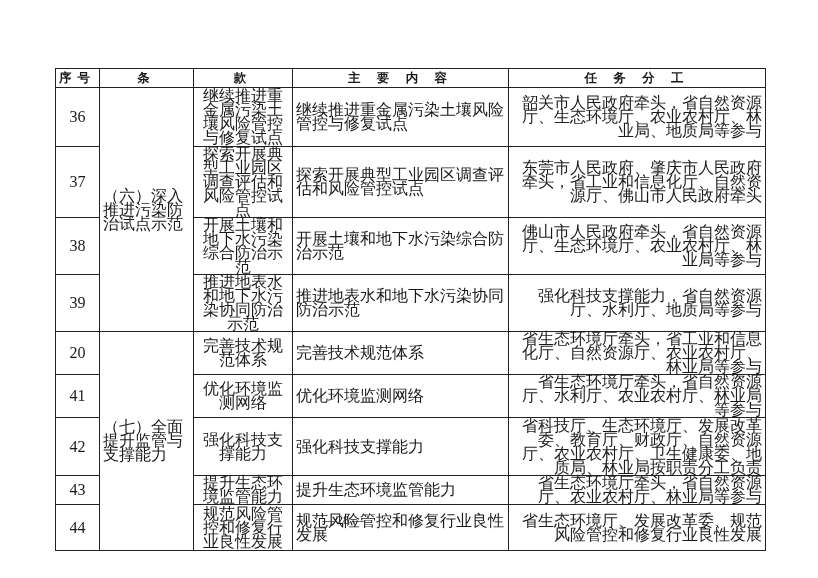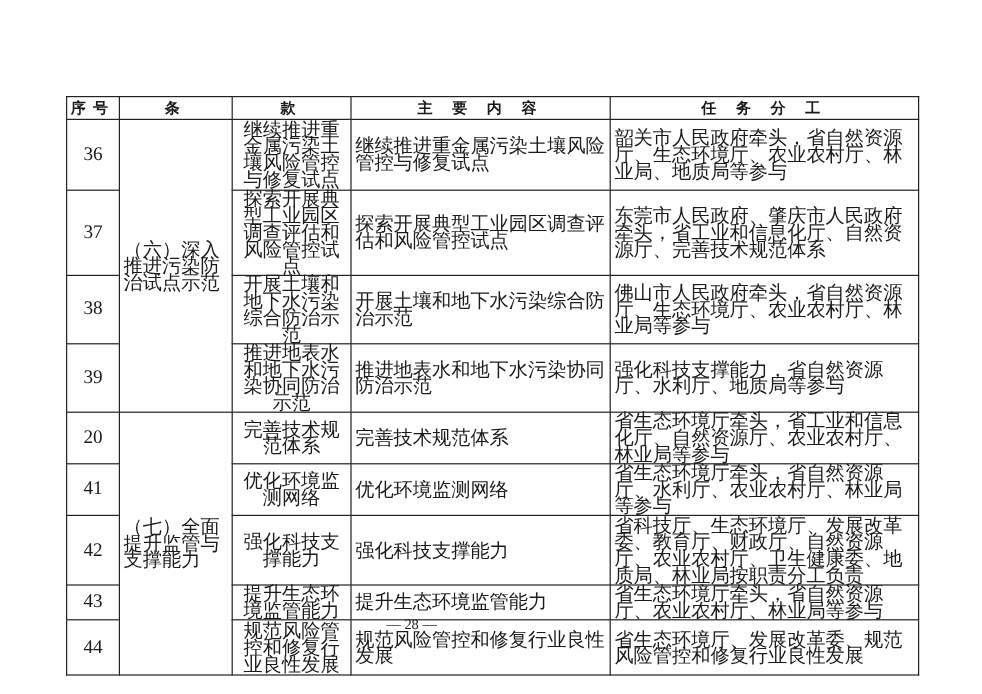--- a/index.html
+++ b/index.html
@@ -1,28 +1,28 @@
 <!DOCTYPE html>
 <html><head>
 <meta charset="utf-8">
 <style>
   html, body { margin:0; padding:0; background:#ffffff; }
   body { width:818px; height:578px; position:relative; overflow:hidden;
          font-family:"DejaVu Serif","Liberation Serif",serif; color:#1a1a1a; }
-  table.main { position:absolute; left:55px; top:80px; width:710px;
+  table.main { position:absolute; left:55px; top:68px; width:710px;
                border-collapse:collapse; table-layout:fixed; }
   table.main td, table.main th { border:1px solid #222; padding:0 3px;
                font-size:16px; line-height:14px; vertical-align:middle; }
   table.main th { height:18px; font-weight:bold; font-size:12.5px; text-align:center; letter-spacing:6px; }
   th.seq { letter-spacing:0; }
   td.num { text-align:center; font-family:Liberation Serif, serif; font-size:13px; }
   td.tiao { }
   td.kuan { text-align:center; }
   td.content { text-align:left; padding-left:6px; }
-  td.task { text-align:left; padding-left:5px; }
+  td.task { text-align:right; padding-left:5px; }
   .footer { position:absolute; left:0; width:686px; top:513px; text-align:center;
             font-family:"Liberation Serif",serif; font-size:12px; }
 </style>
 </head>
 <body>
 
 <table class="main">
   <colgroup>
     <col style="width:44px">
       <col style="width:94px">
@@ -44,21 +44,21 @@
       <td class="num">36</td>
       <td class="tiao" rowspan="4">（六）深入推进污染防治试点示范</td>
       <td class="kuan">继续推进重金属污染土壤风险管控与修复试点</td>
       <td class="content">继续推进重金属污染土壤风险管控与修复试点</td>
       <td class="task">韶关市人民政府牵头，省自然资源厅、生态环境厅、农业农村厅、林业局、地质局等参与</td>
     </tr>
     <tr style="height:47px">
       <td class="num">37</td>
       <td class="kuan">探索开展典型工业园区调查评估和风险管控试点</td>
       <td class="content">探索开展典型工业园区调查评估和风险管控试点</td>
-      <td class="task">东莞市人民政府、肇庆市人民政府牵头，省工业和信息化厅、自然资源厅、完善技术规范体系</td>
+      <td class="task">东莞市人民政府、肇庆市人民政府牵头，省工业和信息化厅、自然资源厅、佛山市人民政府牵头</td>
     </tr>
     <tr style="height:43px">
       <td class="num">38</td>
       <td class="kuan">开展土壤和地下水污染综合防治示范</td>
       <td class="content">开展土壤和地下水污染综合防治示范</td>
       <td class="task">佛山市人民政府牵头，省自然资源厅、生态环境厅、农业农村厅、林业局等参与</td>
     </tr>
     <tr style="height:46px">
       <td class="num">39</td>
       <td class="kuan">推进地表水和地下水污染协同防治示范</td>

